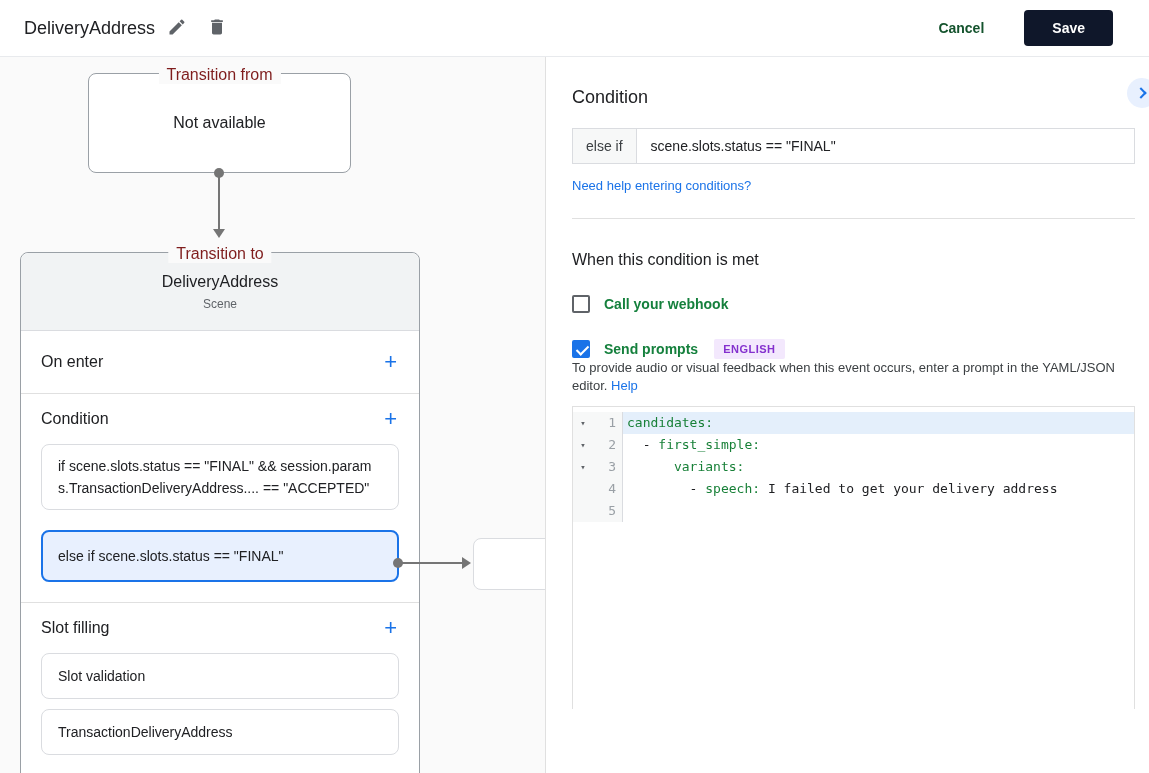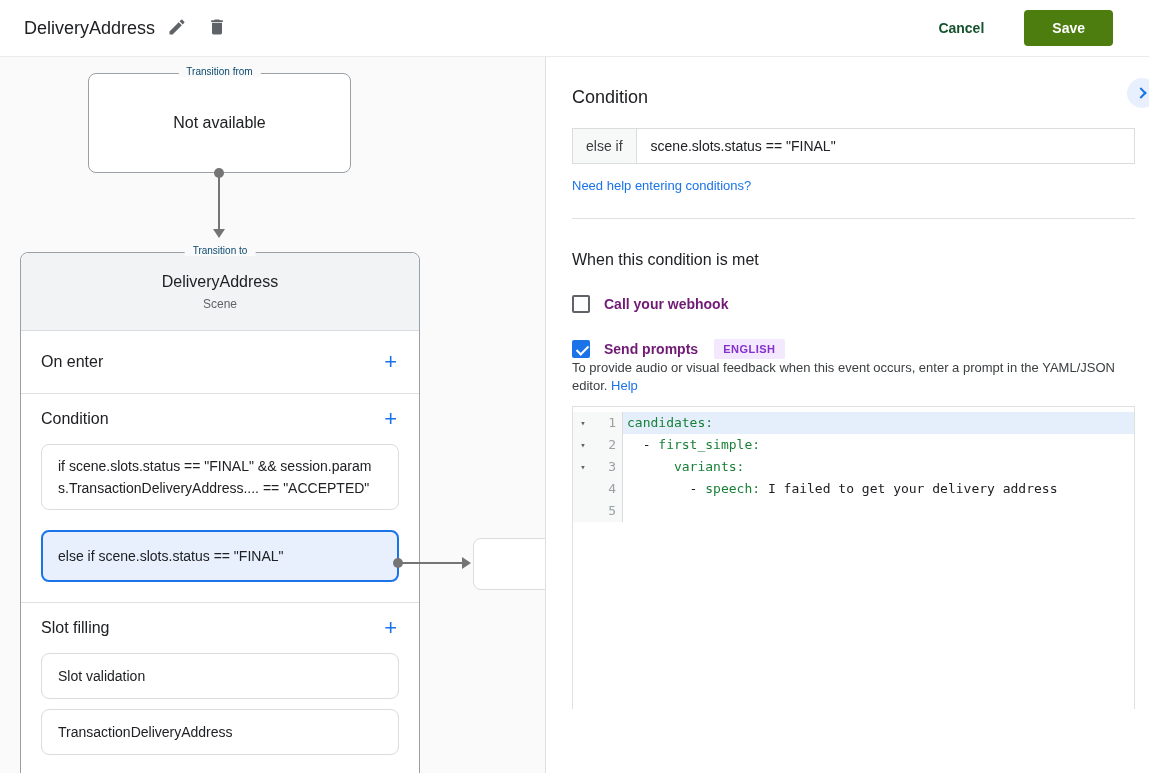--- a/index.html
+++ b/index.html
@@ -10,28 +10,28 @@
   
   .topbar { position:absolute; left:0; top:0; width:1149px; height:57px; background:#fff;
     border-bottom:1px solid #e8eaed; display:flex; align-items:center; padding:0 24px; z-index:30; }
   .page-title { font-size:18px; color:#202124; }
   .icon-btn { width:36px; height:36px; border:none; background:transparent; display:flex;
     align-items:center; justify-content:center; cursor:pointer; margin-left:4px; }
   .icon-btn svg { fill:#5f6368; }
   .topbar-spacer { flex:1; }
   .btn-text { border:none; background:transparent; color:#14532d; font-size:14px; font-weight:bold;
     padding:8px 16px; cursor:pointer; margin-right:24px; }
-  .btn-primary { border:none; background:#4d7c0f; color:#fff; font-size:14px; font-weight:bold;
+  .btn-primary { border:none; background:#0f172a; color:#fff; font-size:14px; font-weight:bold;
     padding:0 28px; height:36px; border-radius:4px; cursor:pointer; margin-right:12px; }
 
   
   .canvas { position:absolute; left:0; top:57px; width:546px; height:716px; background:#fafafa;
     border-right:1px solid #e0e0e0; overflow:hidden; }
   .legend { position:absolute; top:-8px; left:50%; transform:translateX(-50%); background:#fafafa;
-    padding:0 8px; font-size:10px; color:#0c4a6e; white-space:nowrap; }
+    padding:0 8px; font-size:16px; color:#7f1d1d; white-space:nowrap; }
   .node-from { position:absolute; left:88px; top:16px; width:263px; height:100px; background:#fff;
     border:1px solid #9aa0a6; border-radius:8px; display:flex; align-items:center; justify-content:center; }
   .node-from-text { font-size:16px; color:#202124; }
   .dot { position:absolute; width:10px; height:10px; border-radius:50%; background:#757575; }
   .vline { position:absolute; width:2px; background:#757575; }
   .arrow-down { position:absolute; width:0; height:0; border-left:6px solid transparent;
     border-right:6px solid transparent; border-top:9px solid #757575; }
   .hline { position:absolute; height:2px; background:#757575; }
   .arrow-right { position:absolute; width:0; height:0; border-top:6px solid transparent;
     border-bottom:6px solid transparent; border-left:9px solid #757575; }
@@ -71,21 +71,21 @@
   .link { color:#1a73e8; font-size:13px; text-decoration:none; cursor:pointer;text-align:center; }
   .help-link-row { margin-top:12px; }
   .divider { border:none; border-top:1px solid #e0e0e0; margin:24px 0 0 0; }
   .subhead { font-size:16px; color:#202124; margin-top:32px; }
   .check-row { display:flex; align-items:center; margin-top:26px; }
   .checkbox { width:18px; height:18px; border:2px solid #5f6368; border-radius:2px; background:#fff;
     cursor:pointer; position:relative; flex:none; }
   .checkbox.checked { background:#1a73e8; border-color:#1a73e8; }
   .checkbox.checked::after { content:""; position:absolute; left:5px; top:1px; width:5px; height:10px;
     border-right:2px solid #fff; border-bottom:2px solid #fff; transform:rotate(45deg); }
-  .check-label { font-size:14px; font-weight:bold; color:#701a75; margin-left:14px; }
+  .check-label { font-size:14px; font-weight:bold; color:#15803d; margin-left:14px; }
   .badge { background:#f3e8fd; color:#8430ce; font-size:11px; font-weight:bold; letter-spacing:.5px;
     padding:4px 9px; border-radius:2px; margin-left:16px; }
   .desc { font-size:13px; line-height:18px; color:#3c4043; max-width:565px; }
   .tabs { display:flex; margin-top:22px; }
   .tab { width:119px; height:30px; display:flex; align-items:center; justify-content:center;
     font-size:13px; font-weight:bold; letter-spacing:.3px; color:#5f6368; cursor:pointer; }
   .tab.active { background:#e8f0fe; color:#1a73e8; }
 
   
   .editor { margin-top:11px; border:1px solid #e0e0e0; border-bottom:none; height:303px; width:563px;

